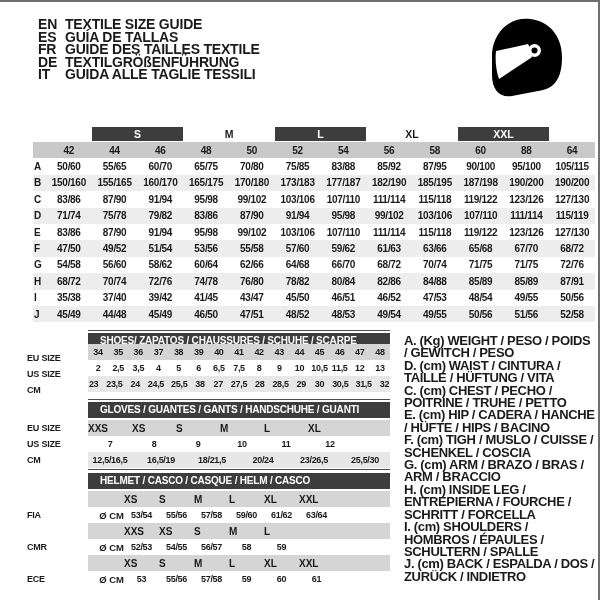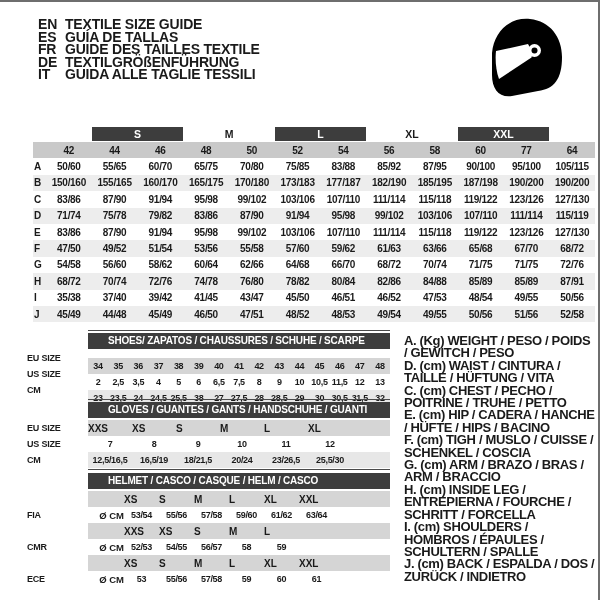--- a/index.html
+++ b/index.html
@@ -20,26 +20,26 @@
   .mt-groups{height:15px;margin-bottom:1px;}
   .mt-group{display:flex;align-items:center;justify-content:center;font-size:10.5px;height:14px;}
   .mt-group.dark{background:#3d3d3d;color:#fff;}
   .mt-nums{background:#c9c9c9;}
   .stripe{background:#ededed;}
   .mt-cell{text-align:center;font-size:10px;letter-spacing:-0.3px;white-space:nowrap;}
   .mt-label{font-size:10px;padding-left:1px;}
   
   .rule{position:absolute;left:88px;width:302px;height:1px;background:#4a4a4a;}
   .sec-bar{position:absolute;left:88px;width:302px;height:16px;background:#3d3d3d;color:#fff;
-    font-size:10px;line-height:16px;padding-left:20px;box-sizing:border-box;letter-spacing:-0.2px;white-space:nowrap;}
+    font-size:10px;line-height:16px;padding-left:12px;box-sizing:border-box;letter-spacing:-0.2px;white-space:nowrap;}
   
   .tbl{position:absolute;left:88px;width:302px;}
   .t-row{height:16px;align-items:center;display:grid;}
   .gray{background:#d5d5d5;}
-  .light{background:#e7e7e7;}
+  .light{background:#e7e7e7;gap:7px;}
   .sh-row{grid-template-columns:repeat(15,1fr);}
   .gl-row{grid-template-columns:repeat(6,44px) 1fr;}
   .hm-row{grid-template-columns:36px repeat(6,35px) 1fr;}
   .t-cell{text-align:center;font-size:9px;letter-spacing:-0.3px;white-space:nowrap;}
   .t-size{text-align:left;font-size:10px;}
   .hm-unit{font-size:9.5px;text-align:right;padding-left:2px;white-space:nowrap;}
   
   .side{position:absolute;left:27px;width:52px;}
   .side-label{height:16px;line-height:16px;font-size:9px;letter-spacing:-0.2px;white-space:nowrap;}
   
@@ -97,21 +97,21 @@
         <div class="mt-cell">42</div>
         <div class="mt-cell">44</div>
         <div class="mt-cell">46</div>
         <div class="mt-cell">48</div>
         <div class="mt-cell">50</div>
         <div class="mt-cell">52</div>
         <div class="mt-cell">54</div>
         <div class="mt-cell">56</div>
         <div class="mt-cell">58</div>
         <div class="mt-cell">60</div>
-        <div class="mt-cell">77</div>
+        <div class="mt-cell">88</div>
         <div class="mt-cell">64</div>
       </div>
       <div class="mt-row">
         <div class="mt-label">A</div>
         <div class="mt-cell">50/60</div>
         <div class="mt-cell">55/65</div>
         <div class="mt-cell">60/70</div>
         <div class="mt-cell">65/75</div>
         <div class="mt-cell">70/80</div>
         <div class="mt-cell">75/85</div>
@@ -259,21 +259,21 @@
       </div>
     </div>
 
   <div class="rule" style="top:328px"></div>
   <div class="sec-bar" style="top:331px">SHOES/ ZAPATOS / CHAUSSURES / SCHUHE / SCARPE</div>
   <div class="side" style="top:348px" id="shoes-labels">
       <div class="side-label">EU SIZE</div>
       <div class="side-label">US SIZE</div>
       <div class="side-label">CM</div>
     </div>
-  <div class="tbl" style="top:356px" id="shoes-rows">
+  <div class="tbl" style="top:342px" id="shoes-rows">
       <div class="t-row sh-row gray">
         <div class="t-cell">34</div>
         <div class="t-cell">35</div>
         <div class="t-cell">36</div>
         <div class="t-cell">37</div>
         <div class="t-cell">38</div>
         <div class="t-cell">39</div>
         <div class="t-cell">40</div>
         <div class="t-cell">41</div>
         <div class="t-cell">42</div>

